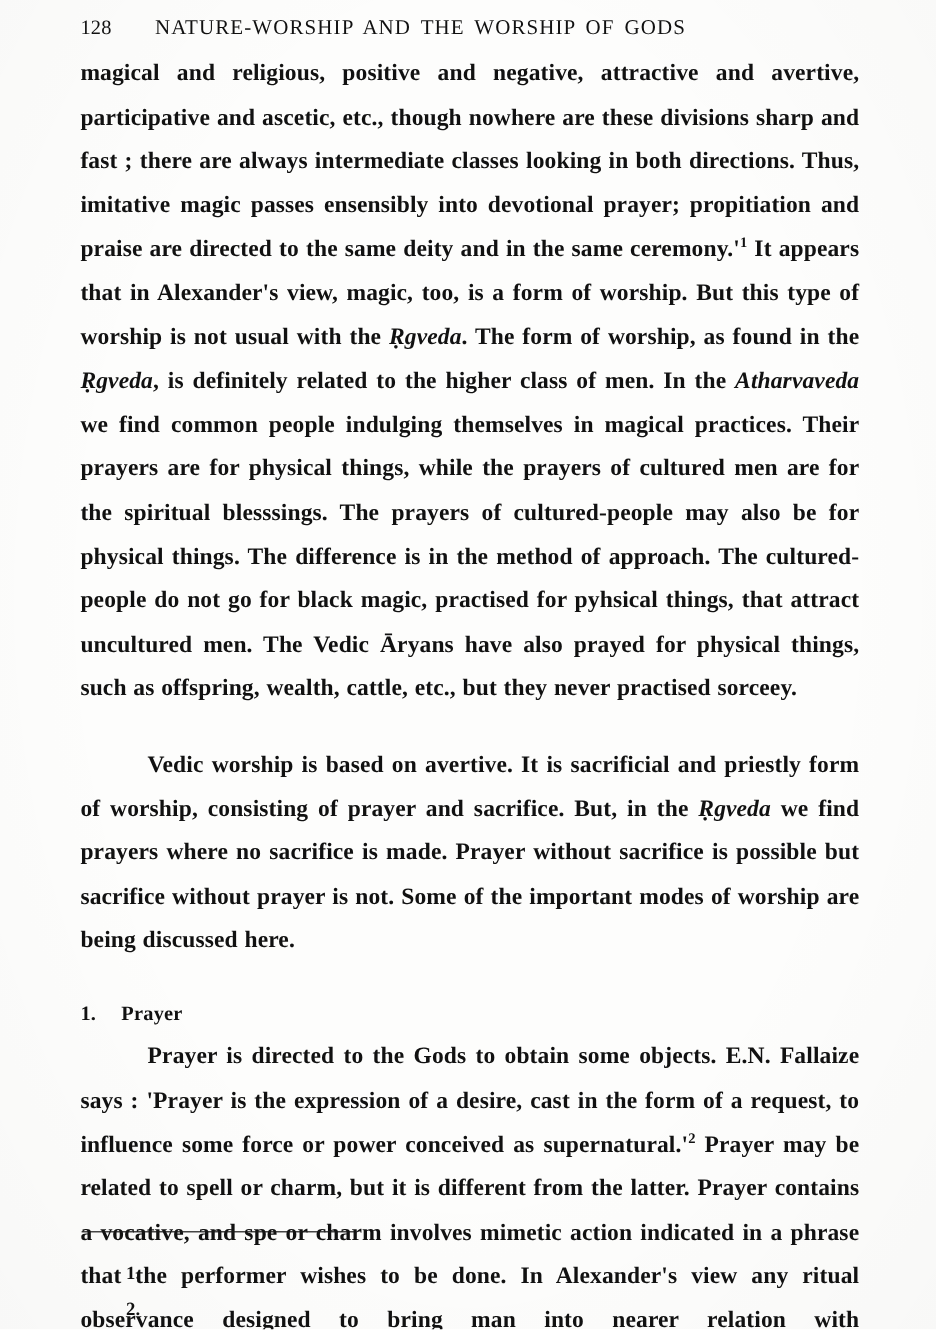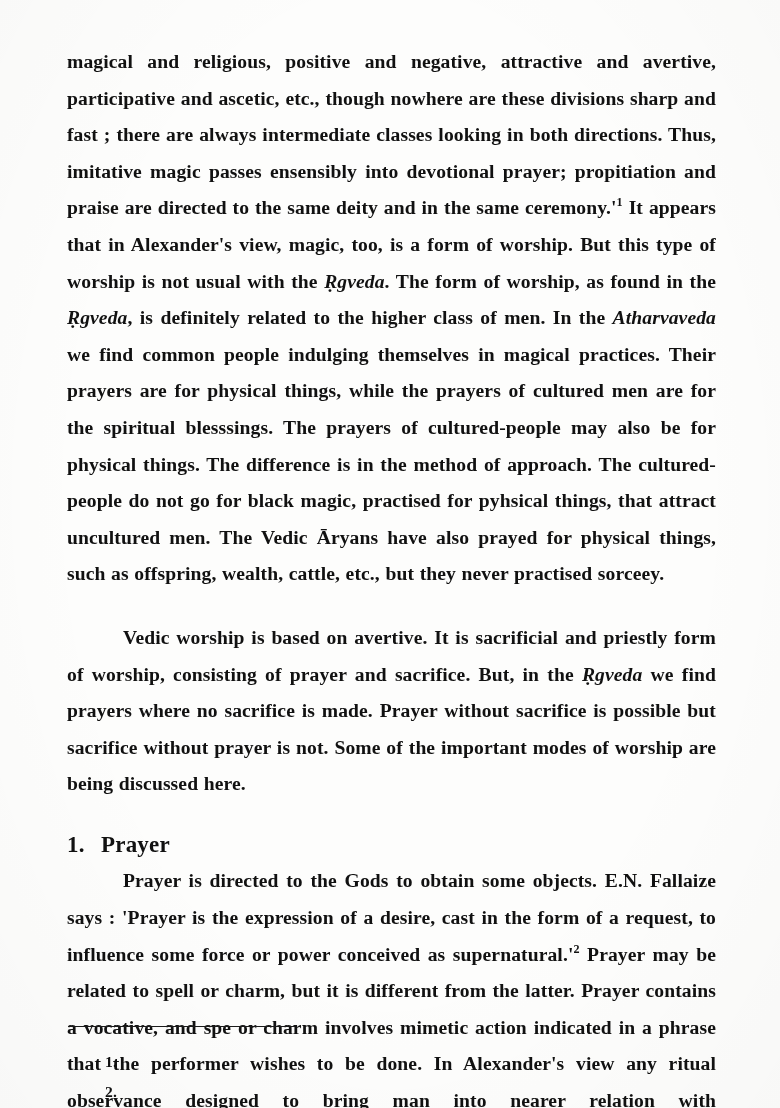--- a/index.html
+++ b/index.html
@@ -95,21 +95,21 @@
     font-size: 0.62em;
     vertical-align: super;
     line-height: 0;
     font-weight: 700;
   }
 
   
   .section-heading {
     margin: 0;
     padding-top: 24px;
-    font-size: 23px;
+    font-size: 17px;
     line-height: 36.6px;
     font-weight: 700;
     letter-spacing: 0.2px;
   }
   .section-heading .num {
     display: inline-block;
     width: 34px;
     font-weight: 600;
   }
 
@@ -147,20 +147,24 @@
     word-spacing: 0.5px;
   }
 </style>
 </head>
 <body>
 
 <div id="page">
 
   <div id="paper-tint"></div>
 
+  <div class="running-head">
+    <span class="folio">128</span>
+    <span class="head-title">NATURE-WORSHIP AND THE WORSHIP OF GODS</span>
+  </div>
 
   <div class="body-area">
 
     <p class="para"><span>magical and religious, positive and negative, attractive and avertive, participative and ascetic, etc., though nowhere are these divisions sharp and fast ;  there are always intermediate classes looking in both directions.   Thus, imitative magic passes ensensibly into devotional prayer; propitiation and praise are directed to the same deity and in the same ceremony.'</span><sup>1</sup><span>  It appears that in Alexander's view, magic, too, is a form of worship. But this type of worship is not usual with the </span><i>Ṛgveda</i><span>. The form of worship, as found in the </span><i>Ṛgveda</i><span>, is definitely related to the higher class of men.  In the </span><i>Atharvaveda</i><span> we find common people indulging themselves in magical practices.   Their prayers are for physical things, while the prayers of cultured men are for the spiritual blesssings.   The prayers of cultured-people may also be for physical things.   The difference is in the method of approach.   The cultured-people do not go for black magic, practised for pyhsical things, that attract uncultured men.   The Vedic Āryans have also prayed for physical things, such as offspring, wealth, cattle, etc., but they never practised sorceey.</span></p>
 
     <p class="para indent gap-before"><span>Vedic worship is based on avertive.   It is sacrificial and priestly form of worship, consisting of prayer and sacrifice. But, in the </span><i>Ṛgveda</i><span> we find prayers where no sacrifice is made.  Prayer without sacrifice is possible but sacrifice without prayer is not. Some of the important modes of worship are being discussed here.</span></p>
 
     <h2 class="section-heading"><span class="num">1.</span><span>Prayer</span></h2>
 
     <p class="para indent"><span>Prayer is directed to the Gods to obtain some objects.   E.N. Fallaize says : 'Prayer is the expression of a desire, cast in the form of a request, to influence some force or power conceived as supernatural.'</span><sup>2</sup><span class="forcejust" style="display:inline;">  Prayer may be related to spell or charm, but it is different from the latter.  Prayer contains a vocative, and spe or charm involves mimetic action indicated in a phrase that the performer wishes to be done.  In Alexander's view any ritual observance designed to bring man into nearer relation with</span></p>

